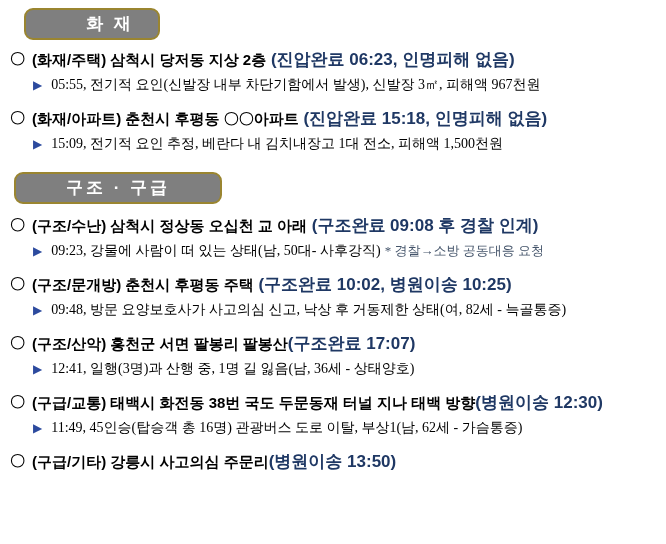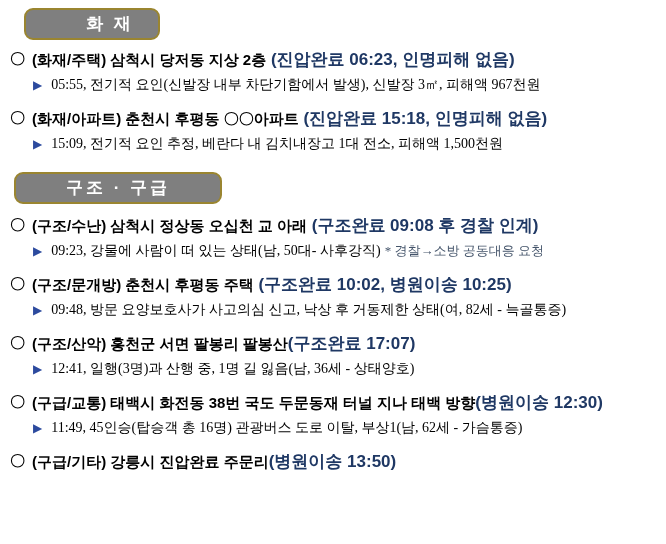--- a/index.html
+++ b/index.html
@@ -114,19 +114,19 @@
       <div class="headline-row">
         <span class="bullet">〇</span><span class="headline">(구급/교통) 태백시 화전동 38번 국도 두문동재 터널 지나 태백 방향</span><span class="status">(병원이송 12:30)</span>
       </div>
       <div class="detail-row">
         <span class="arrow">▶</span><span class="detail">11:49, 45인승(탑승객 총 16명) 관광버스 도로 이탈, 부상1(남, 62세 - 가슴통증)</span>
       </div>
     </div>
 
     <div class="item">
       <div class="headline-row">
-        <span class="bullet">〇</span><span class="headline">(구급/기타) 강릉시 진압완료 주문리</span><span class="status">(병원이송 13:50)</span>
+        <span class="bullet">〇</span><span class="headline">(구급/기타) 강릉시 사고의심 주문리</span><span class="status">(병원이송 13:50)</span>
       </div>
 
     </div>
   </div>
 
 </div>
 
 </body></html>

